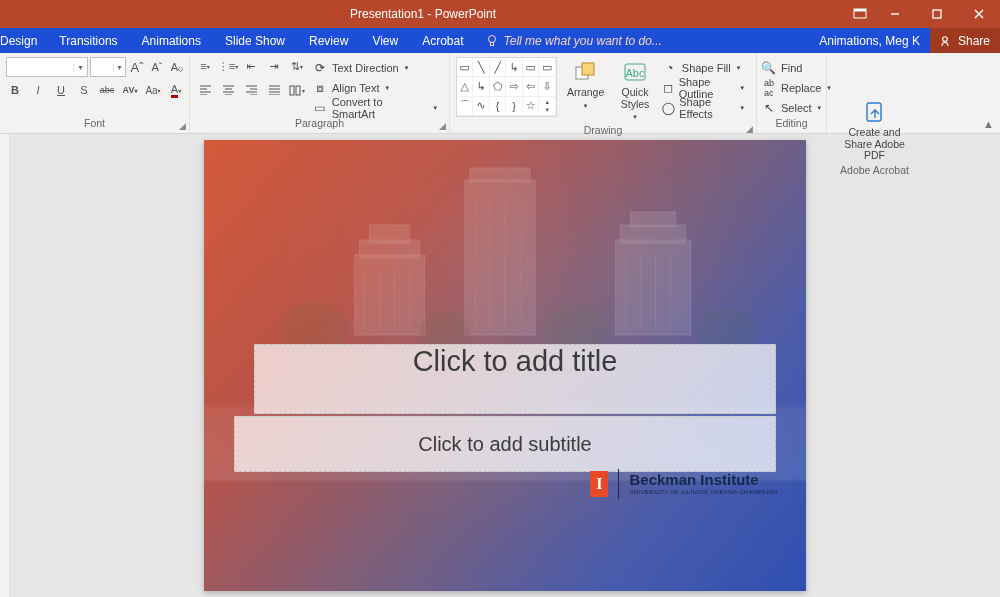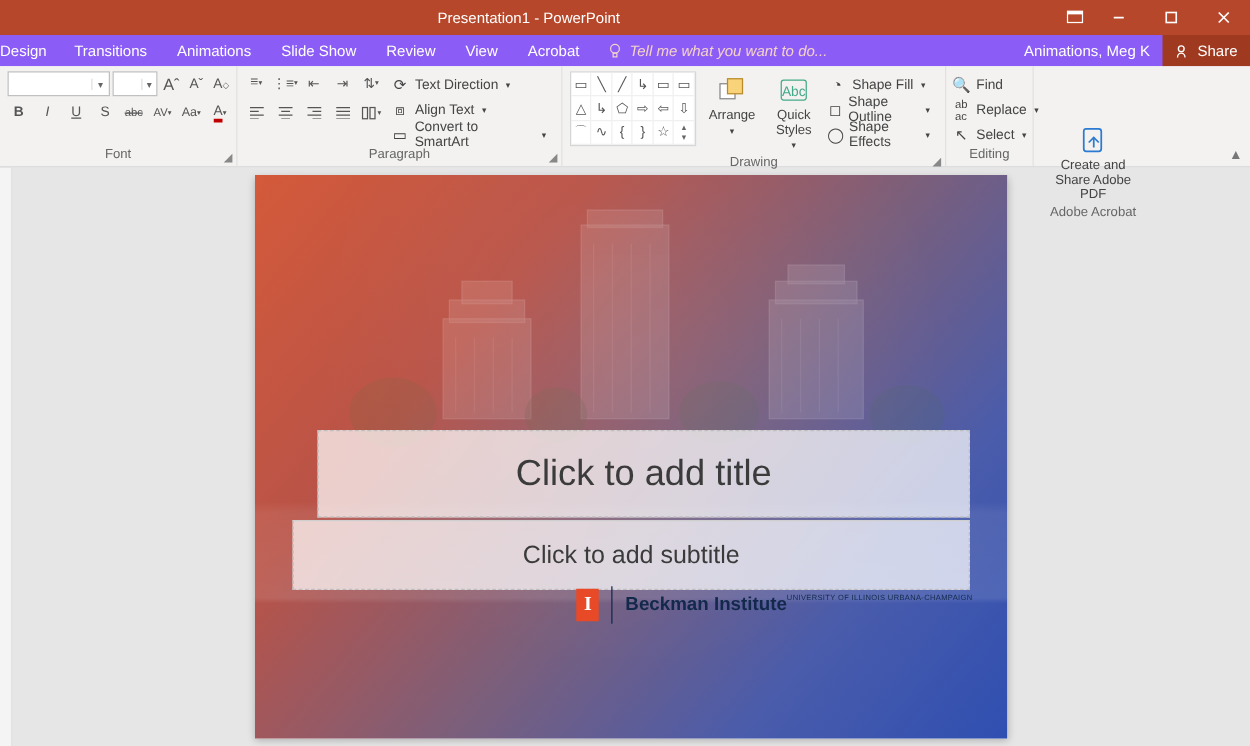--- a/index.html
+++ b/index.html
@@ -6,21 +6,21 @@
 body { width: 1000px; height: 597px; overflow: hidden; background: #fff; }
 
 
 .titlebar { height: 28px; background: #b7472a; color: #fff; display: flex; align-items: center; font-size: 12px; position: relative; }
 .titlebar .title { flex: 1; text-align: center; }
 .titlebar .wincontrols { display: flex; align-items: center; gap: 0; }
 .titlebar .wbtn { width: 42px; height: 28px; display: flex; align-items: center; justify-content: center; font-size: 12px; }
 .titlebar .ribbon-icon { width:28px; display:flex; align-items:center; justify-content:center; }
 
 
-.tabrow { height: 25px; background: #8b5cf6; color: #fff; display: flex; align-items: center; font-size: 12px; }
+.tabrow { height: 25px; background: #1d4ed8; color: #fff; display: flex; align-items: center; font-size: 12px; }
 .tabrow .tab { padding: 0 12px; height: 100%; display: flex; align-items: center; }
 .tabrow .tell { display:flex; align-items:center; gap:6px; color:#f5d3c9; padding-left: 10px; font-style: italic; }
 .tabrow .spacer { flex: 1; }
 .tabrow .user { padding: 0 10px; display: flex; align-items: center; }
 .tabrow .share { background: #9f3a20; padding: 0 10px; display: flex; align-items: center; gap: 5px; height:100%; }
 
 
 .ribbon { height: 81px; background: #f3f2f1; border-bottom: 1px solid #d6d6d6; display: flex; position: relative; font-size: 11px; color: #444; }
 .grp { border-right: 1px solid #e1e1e1; display:flex; flex-direction:column; }
 .grp .grp-body { flex:1; display:flex; align-items:flex-start; padding: 4px 6px 0 6px; gap:6px; }
@@ -64,27 +64,27 @@
 .thumbpane { width:10px; background:#f4f4f4; border-right:1px solid #dcdcdc; }
 .canvas { flex:1; display:flex; align-items:flex-start; justify-content:center; padding-top:6px; padding-bottom:6px;}
 .slide { width:602px; height:451px; background:#fff; box-shadow:0 2px 6px rgba(0,0,0,.25); position:relative; overflow:hidden; }
 .slide .bg { position:absolute; inset:0; background: linear-gradient(130deg, #d45a3a 0%, #b85348 28%, #7a5f7c 55%, #4a5cab 78%, #2f4fb1 100%); }
 .slide .bgoverlay { position:absolute; inset:0; background:
   linear-gradient(rgba(255,255,255,0) 58%, rgba(255,255,255,.07) 60%, rgba(255,255,255,.1) 75%, rgba(255,255,255,0) 76%),
   radial-gradient(ellipse at 50% 30%, rgba(255,255,255,.06), transparent 60%);
 }
 .slide .building{position:absolute; left:0; right:0; top:0; height:225px; opacity:.28; color:#fff;}
 .slide .building svg{width:100%; height:100%;}
-.slide .titlebox { position:absolute; left:30px; right:30px; top:204px; height:70px; border:1px dashed #bfbfbf; background:rgba(255,255,255,.72); display:flex; align-items:center; justify-content:center;margin-left:20px;}
+.slide .titlebox { position:absolute; left:30px; right:30px; top:204px; height:70px; border:1px dashed #bfbfbf; background:rgba(255,255,255,.72); display:flex; align-items:flex-start; justify-content:center;margin-left:20px;}
 .slide .titletext { font-size:29px; color:#3b3b3b; }
 .slide .subbox{ position:absolute; left:30px; right:30px; top:276px; height:56px; border:1px dashed #bfbfbf; border-top:1px solid #cfcfcf; background:rgba(255,255,255,.72); display:flex; align-items:center; justify-content:center;}
 .slide .subtext{ font-size:20px; color:#3b3b3b;}
 .slide .logo{ position:absolute; right:28px; bottom:92px; display:flex; align-items:center; gap:10px; }
 .slide .logo .imark{ background:#e84a27; color:#fff; width:18px; height:26px; display:flex; align-items:center; justify-content:center; font-family: Georgia, serif; font-weight:bold; font-size:16px;}
-.slide .logo .ltxt{ display:flex; flex-direction:row; line-height:1.1;}
+.slide .logo .ltxt{ display:flex; flex-direction:column; line-height:1.1;}
 .slide .logo .lmain{ color:#13294b; font-weight:bold; font-size:15px;}
 .slide .logo .lsub{ color:#13294b; font-size:6px; letter-spacing:.3px;}
 
 svg{display:block;}
 </style>
 </head>
 <body>
 
 <div class="titlebar">
   <div class="title">Presentation1 - PowerPoint</div>
@@ -166,21 +166,21 @@
         <div class="tinybtn">
             <span style="font-size:11px;">A<span style="font-size:7px">◇</span></span>
           </div>
       </div>
       <div class="fontrow" style="gap:5px;">
         <div class="tinybtn" style="font-weight:bold;">B</div>
         <div class="tinybtn" style="font-style:italic;">I</div>
         <div class="tinybtn" style="text-decoration:underline;">U</div>
         <div class="tinybtn">S</div>
         <div class="tinybtn" style="text-decoration:line-through; font-size:9px;">abc</div>
-        <div class="tinybtn" style="font-size:9px;">
+        <div class="tinybtn" style="font-size:9px;font-weight:bold;">
             <span>AV</span>
             <span style="font-size:6px;">▾</span>
           </div>
         <div class="tinybtn" style="font-size:10px;">
             <span>Aa</span>
             <span style="font-size:6px;">▾</span>
           </div>
         <div class="tinybtn">
             <span style="border-bottom:3px solid #c00000;">A</span>
             <span style="font-size:6px;">▾</span>

